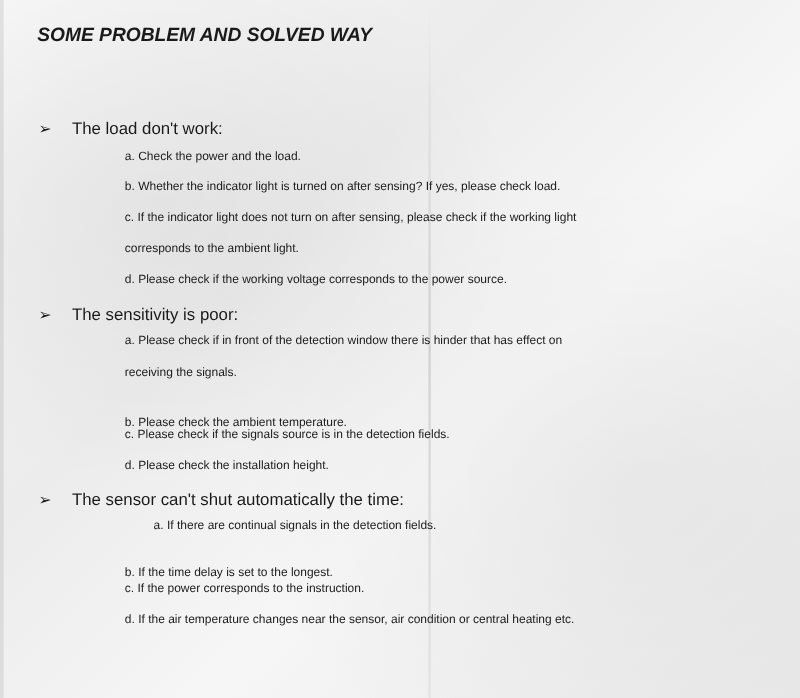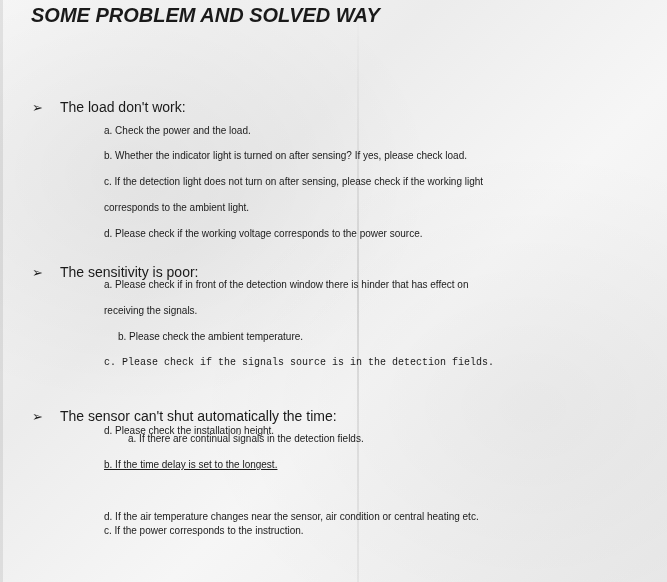--- a/index.html
+++ b/index.html
@@ -19,22 +19,22 @@
     }
     .fold-v {
       position: absolute; left: 357px; top: 0; width: 2px; height: 582px;
       background: linear-gradient(to bottom, rgba(0,0,0,0.0), rgba(0,0,0,0.12), rgba(0,0,0,0.05));
     }
     .left-edge {
       position: absolute; left: 0; top: 0; width: 3px; height: 582px;
       background: rgba(0,0,0,0.08);
     }
     .title {
-      position: absolute; left: 31px; top: 4px;
-      font-size: 20px; font-weight: bold; font-style: italic;
+      position: absolute; left: 31px; top: 21px;
+      font-size: 16px; font-weight: bold; font-style: italic;
       letter-spacing: 0px;
     }
     .section-head {
       position: absolute; left: 32px; font-size: 14px; white-space: nowrap;
     }
     .bullet {
       display: inline-block; width: 28px; font-size: 13px;
     }
     .item {
       position: absolute; left: 104px; font-size: 10px; white-space: nowrap;
@@ -47,32 +47,32 @@
 <div class="left-edge"></div>
 <div class="fold-v"></div>
 
 <div class="title">SOME PROBLEM AND SOLVED WAY</div>
 
 <div class="section-head" style="top:99px;">
   <span class="bullet">➢</span><span>The load don't work:</span>
 </div>
 <div class="item" style="top:125px;">a. Check the power and the load.</div>
 <div class="item" style="top:150px;">b. Whether the indicator light is turned on after sensing? If yes, please check load.</div>
-<div class="item" style="top:176px;">c. If the detection light does not turn on after sensing, please check if the working light</div>
+<div class="item" style="top:176px;">c. If the indicator light does not turn on after sensing, please check if the working light</div>
 <div class="item" style="top:202px;">corresponds to the ambient light.</div>
 <div class="item" style="top:228px;">d. Please check if the working voltage corresponds to the power source.</div>
 
-<div class="section-head" style="top:264px;">
+<div class="section-head" style="top:254px;">
   <span class="bullet">➢</span><span>The sensitivity is poor:</span>
 </div>
 <div class="item" style="top:279px;">a. Please check if in front of the detection window there is hinder that has effect on</div>
 <div class="item" style="top:305px;">receiving the signals.</div>
-<div class="item" style="top:331px;margin-left:14px;">b. Please check the ambient temperature.</div>
-<div class="item" style="top:357px;font-family:Liberation Mono, monospace;">c. Please check if the signals source is in the detection fields.</div>
-<div class="item" style="top:383px;margin-top:42px;">d. Please check the installation height.</div>
+<div class="item" style="top:347px;">b. Please check the ambient temperature.</div>
+<div class="item" style="top:357px;">c. Please check if the signals source is in the detection fields.</div>
+<div class="item" style="top:383px;">d. Please check the installation height.</div>
 
 <div class="section-head" style="top:408px;">
   <span class="bullet">➢</span><span>The sensor can't shut automatically the time:</span>
 </div>
 <div class="item" style="top:433px;margin-left:24px;">a. If there are continual signals in the detection fields.</div>
-<div class="item" style="top:459px;text-decoration:underline;">b. If the time delay is set to the longest.</div>
-<div class="item" style="top:485px;margin-top:40px;">c. If the power corresponds to the instruction.</div>
+<div class="item" style="top:472px;">b. If the time delay is set to the longest.</div>
+<div class="item" style="top:485px;">c. If the power corresponds to the instruction.</div>
 <div class="item" style="top:511px;">d. If the air temperature changes near the sensor, air condition or central heating etc.</div>
 
 </body></html>

